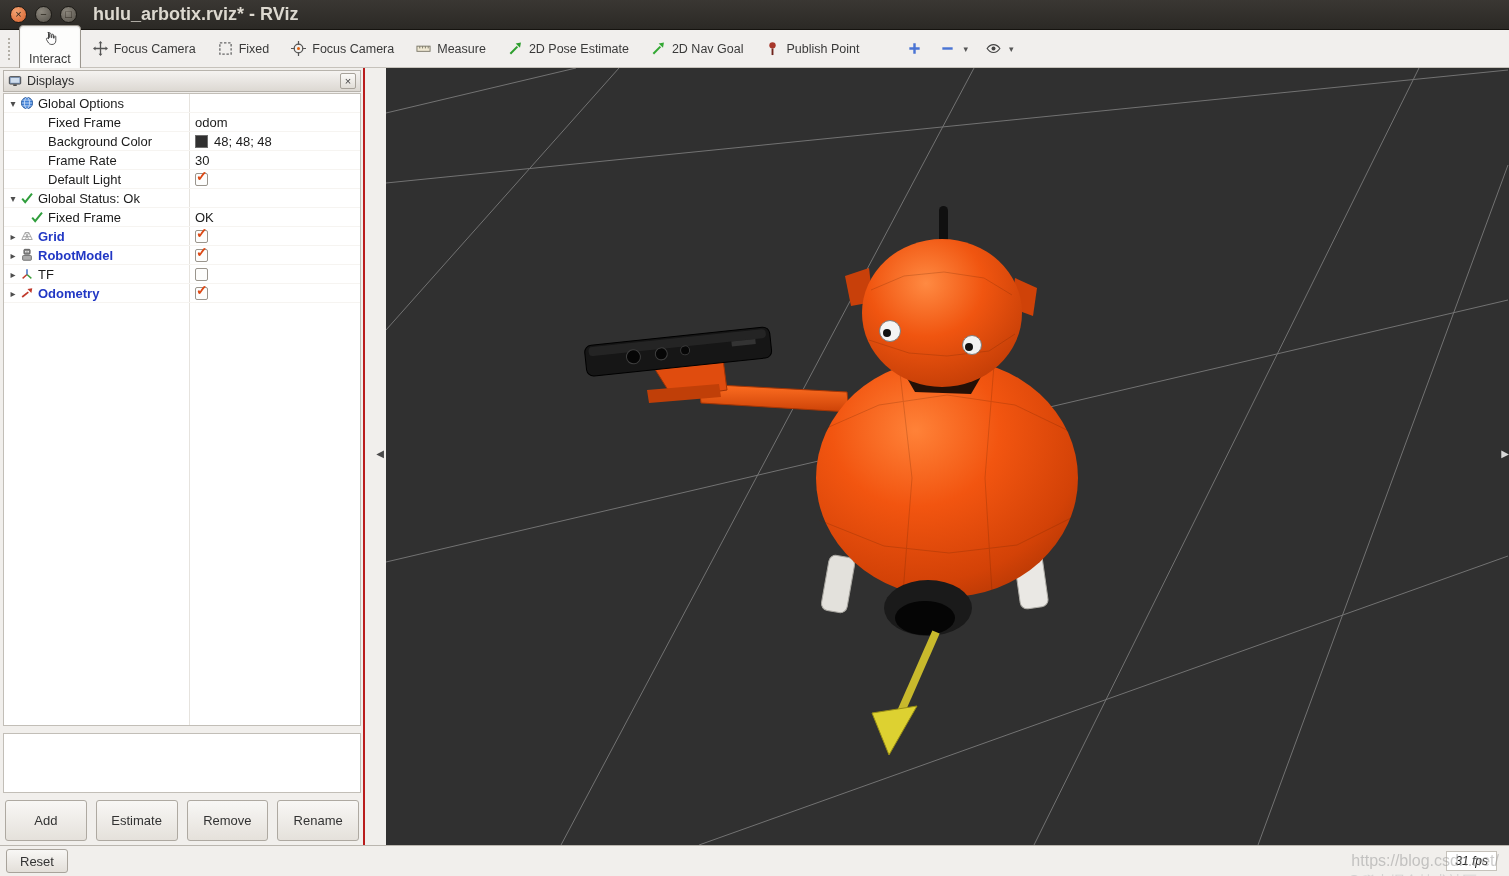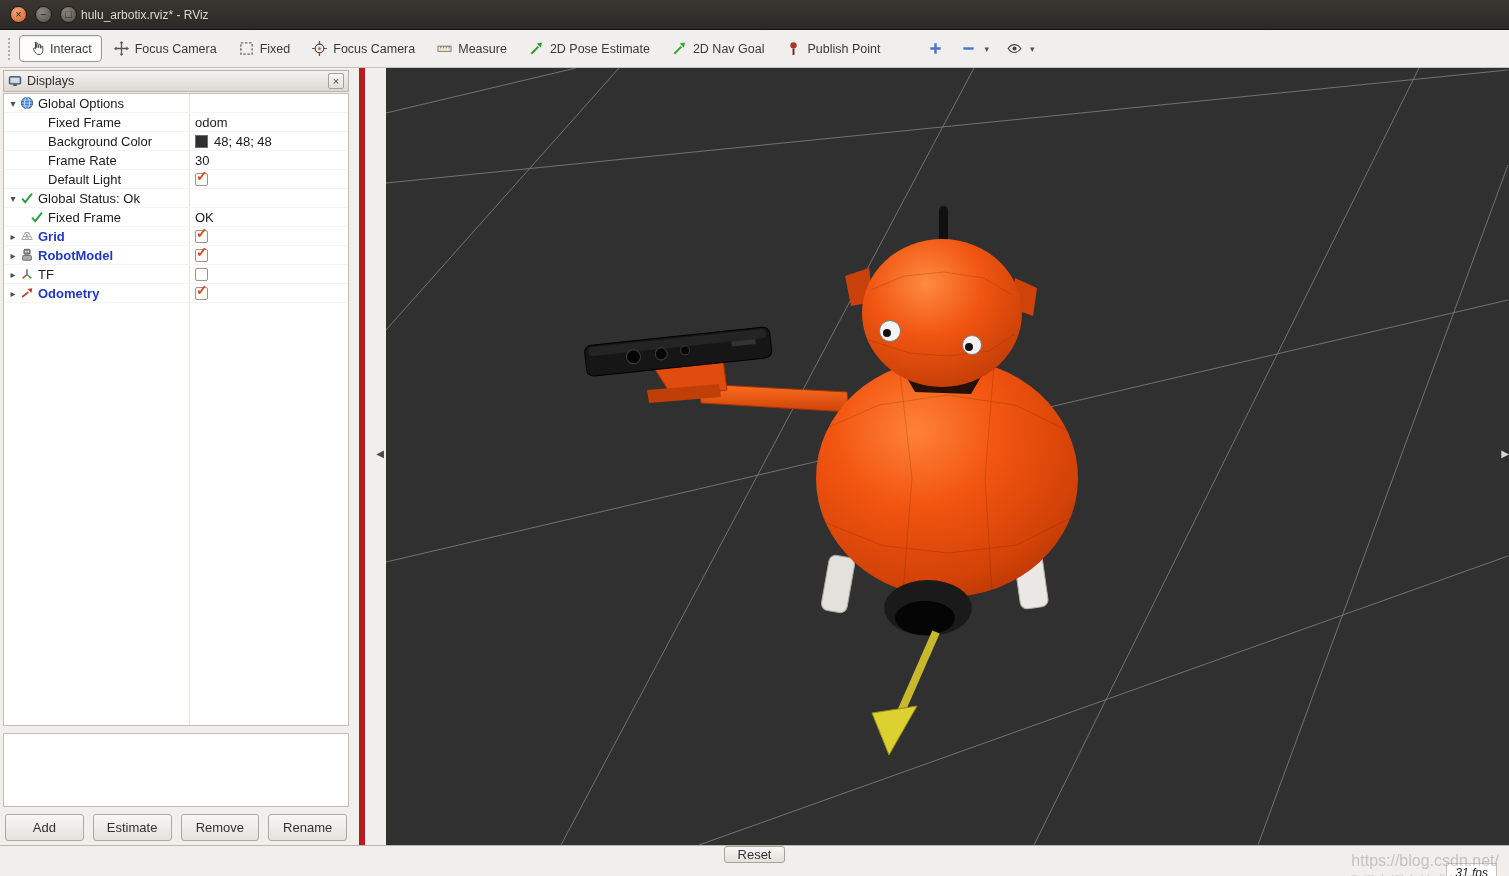--- a/index.html
+++ b/index.html
@@ -7,38 +7,38 @@
   body { font-family:"Liberation Sans", sans-serif; background:#f1efec; position:relative; }
 
   
   .titlebar { height:30px; background:linear-gradient(#3a3733,#2b2925); border-bottom:1px solid #15130f;
               display:flex; align-items:center; }
   .win-btns { display:flex; gap:8px; margin-left:10px; }
   .wbtn { width:17px; height:17px; border-radius:50%; display:flex; align-items:center; justify-content:center;
           font-size:11px; line-height:1; color:#2e2921; border:1px solid #1c1a16;
           background:radial-gradient(circle at 35% 30%, #8d887e, #534f48); }
   .wbtn.close { background:radial-gradient(circle at 35% 30%, #f3a473, #d65f2b); }
-  .title-text { margin-left:4px; font-size:12px; font-weight:normal; color:#dcd8cf; }
+  .title-text { margin-left:16px; font-size:18px; font-weight:bold; color:#dcd8cf; }
 
   
   .toolbar { height:38px; background:#f1efed; border-bottom:1px solid #c6c2bb; display:flex; align-items:center; padding:0 6px; }
   .toolbar-handle { width:3px; height:22px; border-left:2px dotted #b3afa7; margin:0 8px 0 2px; }
   .tool-btn { display:flex; align-items:center; gap:6px; background:transparent; border:1px solid transparent;
               padding:5px 9px; font-family:"Liberation Sans",sans-serif; font-size:12.5px; color:#3a3a3a; border-radius:4px; }
-  .tool-btn.active { background:#fdfdfc; border:1px solid #9b968e; box-shadow:inset 0 1px 2px rgba(0,0,0,.10); }
+  .tool-btn.active { background:#fdfdfc; border:1px solid #9b968e; box-shadow:inset 0 1px 2px rgba(0,0,0,.10);flex-direction:column; }
   .icon { display:inline-flex; }
   .tool-btn .icon svg { width:15px; height:15px; display:block; }
   .tools-extra { display:flex; align-items:center; gap:10px; margin-left:34px; }
   .dd-caret { font-size:9px; color:#555; margin-left:2px; }
 
   
   .main { display:flex; height:777px; }
 
-  .left-panel { width:365px; background:#f1efec; border-right:6px solid #b91c1c; display:flex; flex-direction:column;
-                padding:2px 10px 4px 3px; }
+  .left-panel { width:365px; background:#f1efec; border-right:2px solid #b91c1c; display:flex; flex-direction:column;
+                padding:2px 2px 4px 3px; }
   .panel-header { height:22px; flex:none; background:linear-gradient(#f5f3f1,#dcd8d2); border:1px solid #b7b3ac;
                   display:flex; align-items:center; font-size:12.5px; color:#2e2e2e; padding:0 4px; }
   .panel-header .icon svg { width:14px; height:14px; }
   .ph-title { margin-left:5px; }
   .panel-close { margin-left:auto; width:16px; height:16px; border:1px solid #a7a29a;
                  background:linear-gradient(#fbfaf8,#e1ddd7); border-radius:2px; display:flex; align-items:center;
                  justify-content:center; font-size:11px; color:#444; line-height:1; }
 
   .tree-wrap { background:#fff; border:1px solid #c2beb7; height:633px; flex:none; position:relative; overflow:hidden; margin-top:1px; }
   .col-divider { position:absolute; left:185px; top:0; bottom:0; width:1px; background:#e6e3de; }
@@ -52,32 +52,32 @@
   .tree-icon { margin-right:4px; flex:none; }
   .tree-icon svg { width:14px; height:14px; display:block; }
   .row-name.bold-blue { font-weight:bold; color:#2137c4; }
   .swatch { width:13px; height:13px; border:1px solid #6e6e6e; margin-right:6px; flex:none; }
   .checkbox { width:13px; height:13px; flex:none; border:1px solid #9a958d; background:#fdfdfc; border-radius:2px;
               position:relative; overflow:visible; }
   .checkbox .mark { position:absolute; left:0px; top:-6px; color:#dd4814; font-size:14px; font-weight:bold; }
 
   .desc-box { background:#fff; border:1px solid #c2beb7; flex:1; margin-top:7px; }
   .panel-btn-row { display:flex; gap:9px; margin-top:7px; padding:0 2px; flex:none; }
-  .panel-btn { flex:1; height:27px; background:linear-gradient(#f8f7f5,#e5e1db); border:1px solid #aeA9a1; border-radius:3px;
+  .panel-btn { flex:1; height:41px; background:linear-gradient(#f8f7f5,#e5e1db); border:1px solid #aeA9a1; border-radius:3px;
                font-family:"Liberation Sans",sans-serif; font-size:13px; color:#333; }
 
   .gap-col { width:21px; background:#f1efec; position:relative; flex:none; }
   .collapse-left { position:absolute; right:2px; top:380px; font-size:10px; color:#4a4a4a; cursor:pointer; }
 
   .viewport { flex:1; position:relative; background:#303030; overflow:hidden; }
   .viewport svg.scene { position:absolute; left:0; top:0; }
   .collapse-right { position:absolute; right:0px; top:380px; font-size:10px; color:#d8d8d8; cursor:pointer; }
 
   
-  .time-panel { height:31px; background:#f1efec; border-top:1px solid #bab6af; display:flex; align-items:center; padding:0 6px;flex-direction:column; }
+  .time-panel { height:31px; background:#f1efec; border-top:1px solid #bab6af; display:flex; align-items:center; padding:0 6px; }
   .reset-btn { height:24px; padding:0 13px; background:linear-gradient(#f8f7f5,#e3dfd9); border:1px solid #a8a39b;
                border-radius:3px; font-family:"Liberation Sans",sans-serif; font-size:13px; color:#333; }
   .fps-box { margin-left:auto; margin-right:6px; background:#ffffff; border:1px solid #c6c2bb; padding:2px 8px;
              font-size:12px; color:#222;font-style:italic; }
 
   
   .wm1 { position:absolute; top:872px; right:32px; color:rgba(205,205,205,0.85); font-size:14.5px; z-index:20; pointer-events:none; }
   .wm2 { position:absolute; top:852px; right:10px; color:rgba(150,150,150,0.5); font-size:16px; z-index:20; pointer-events:none; }
 </style>
 </head>

